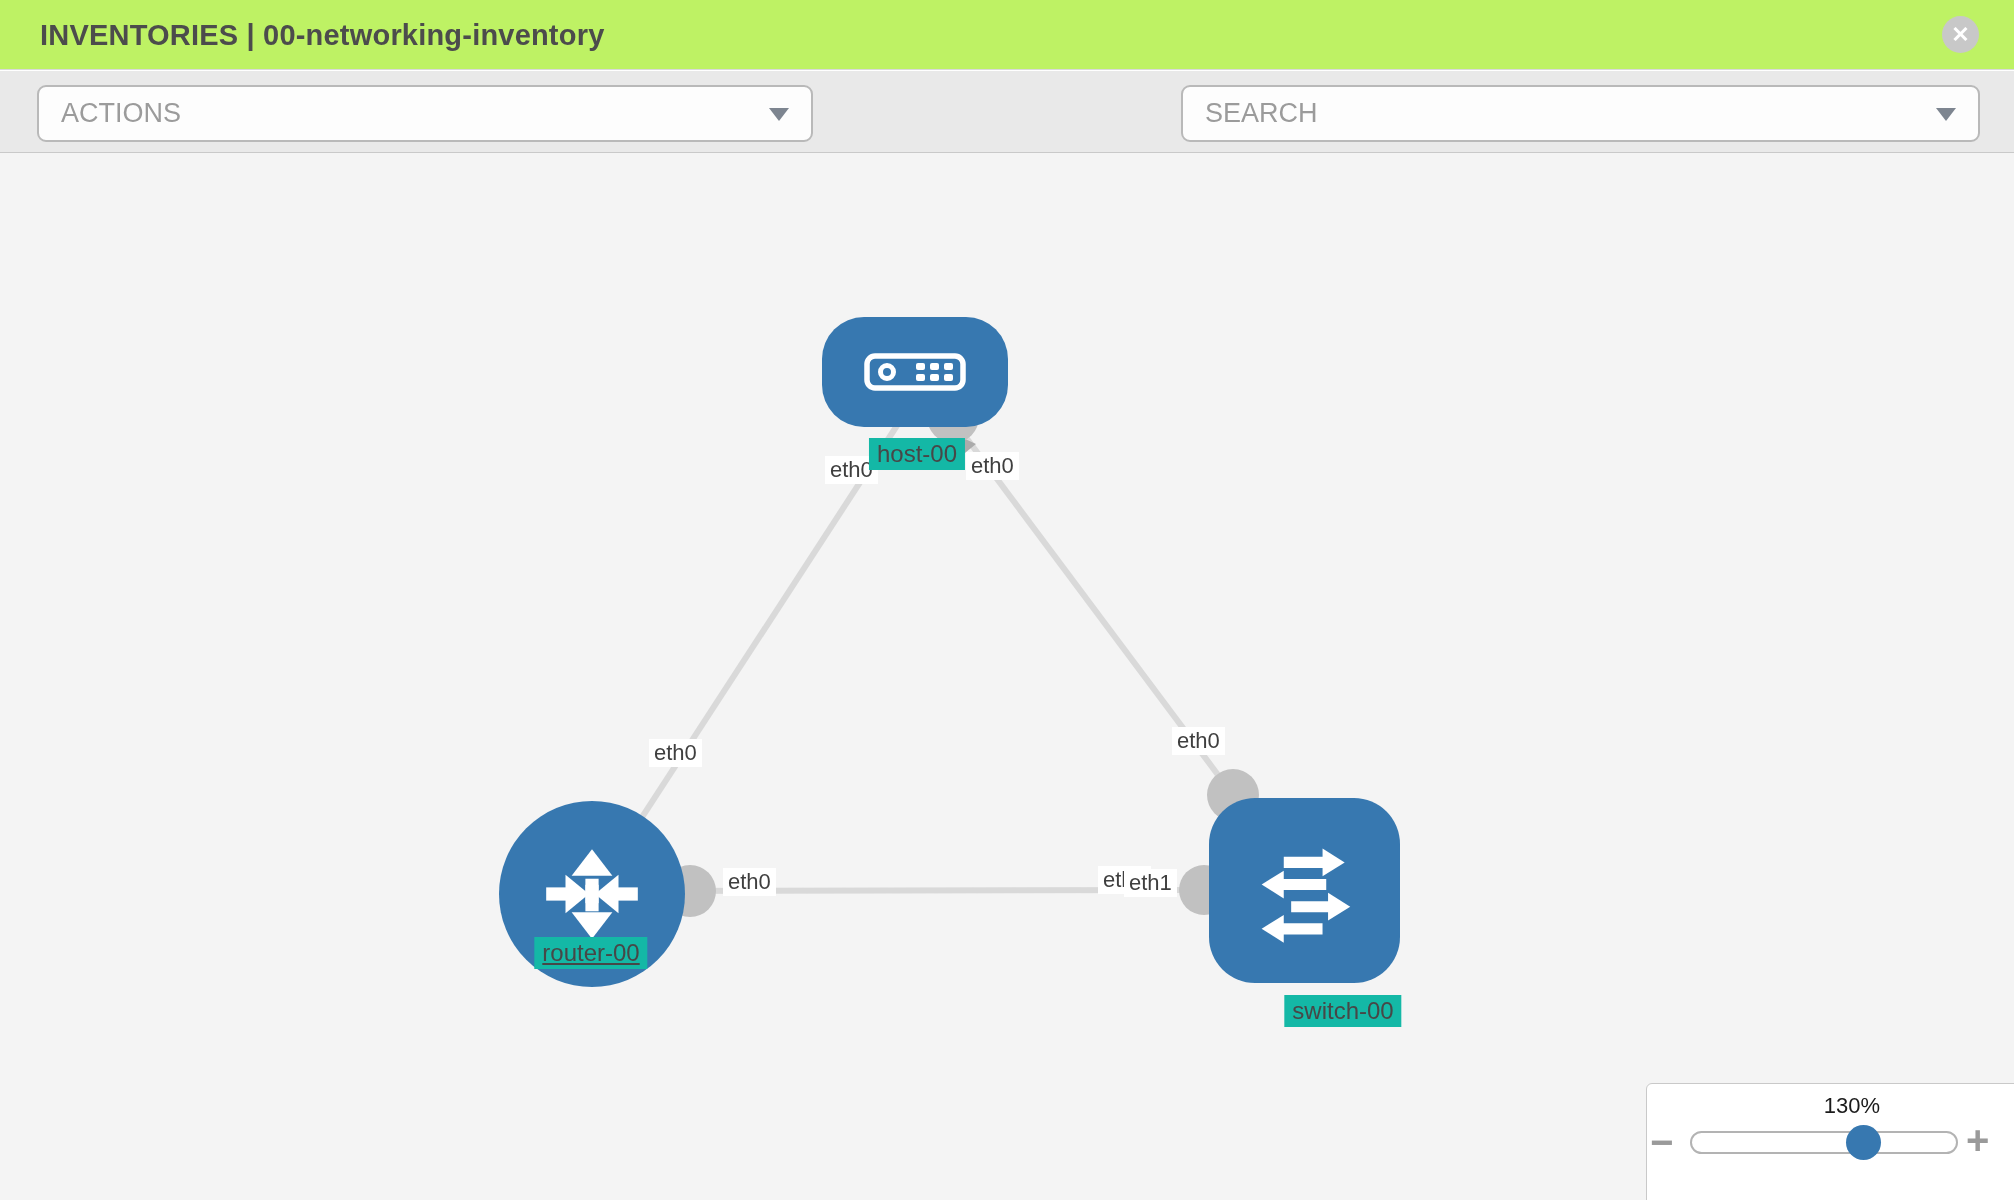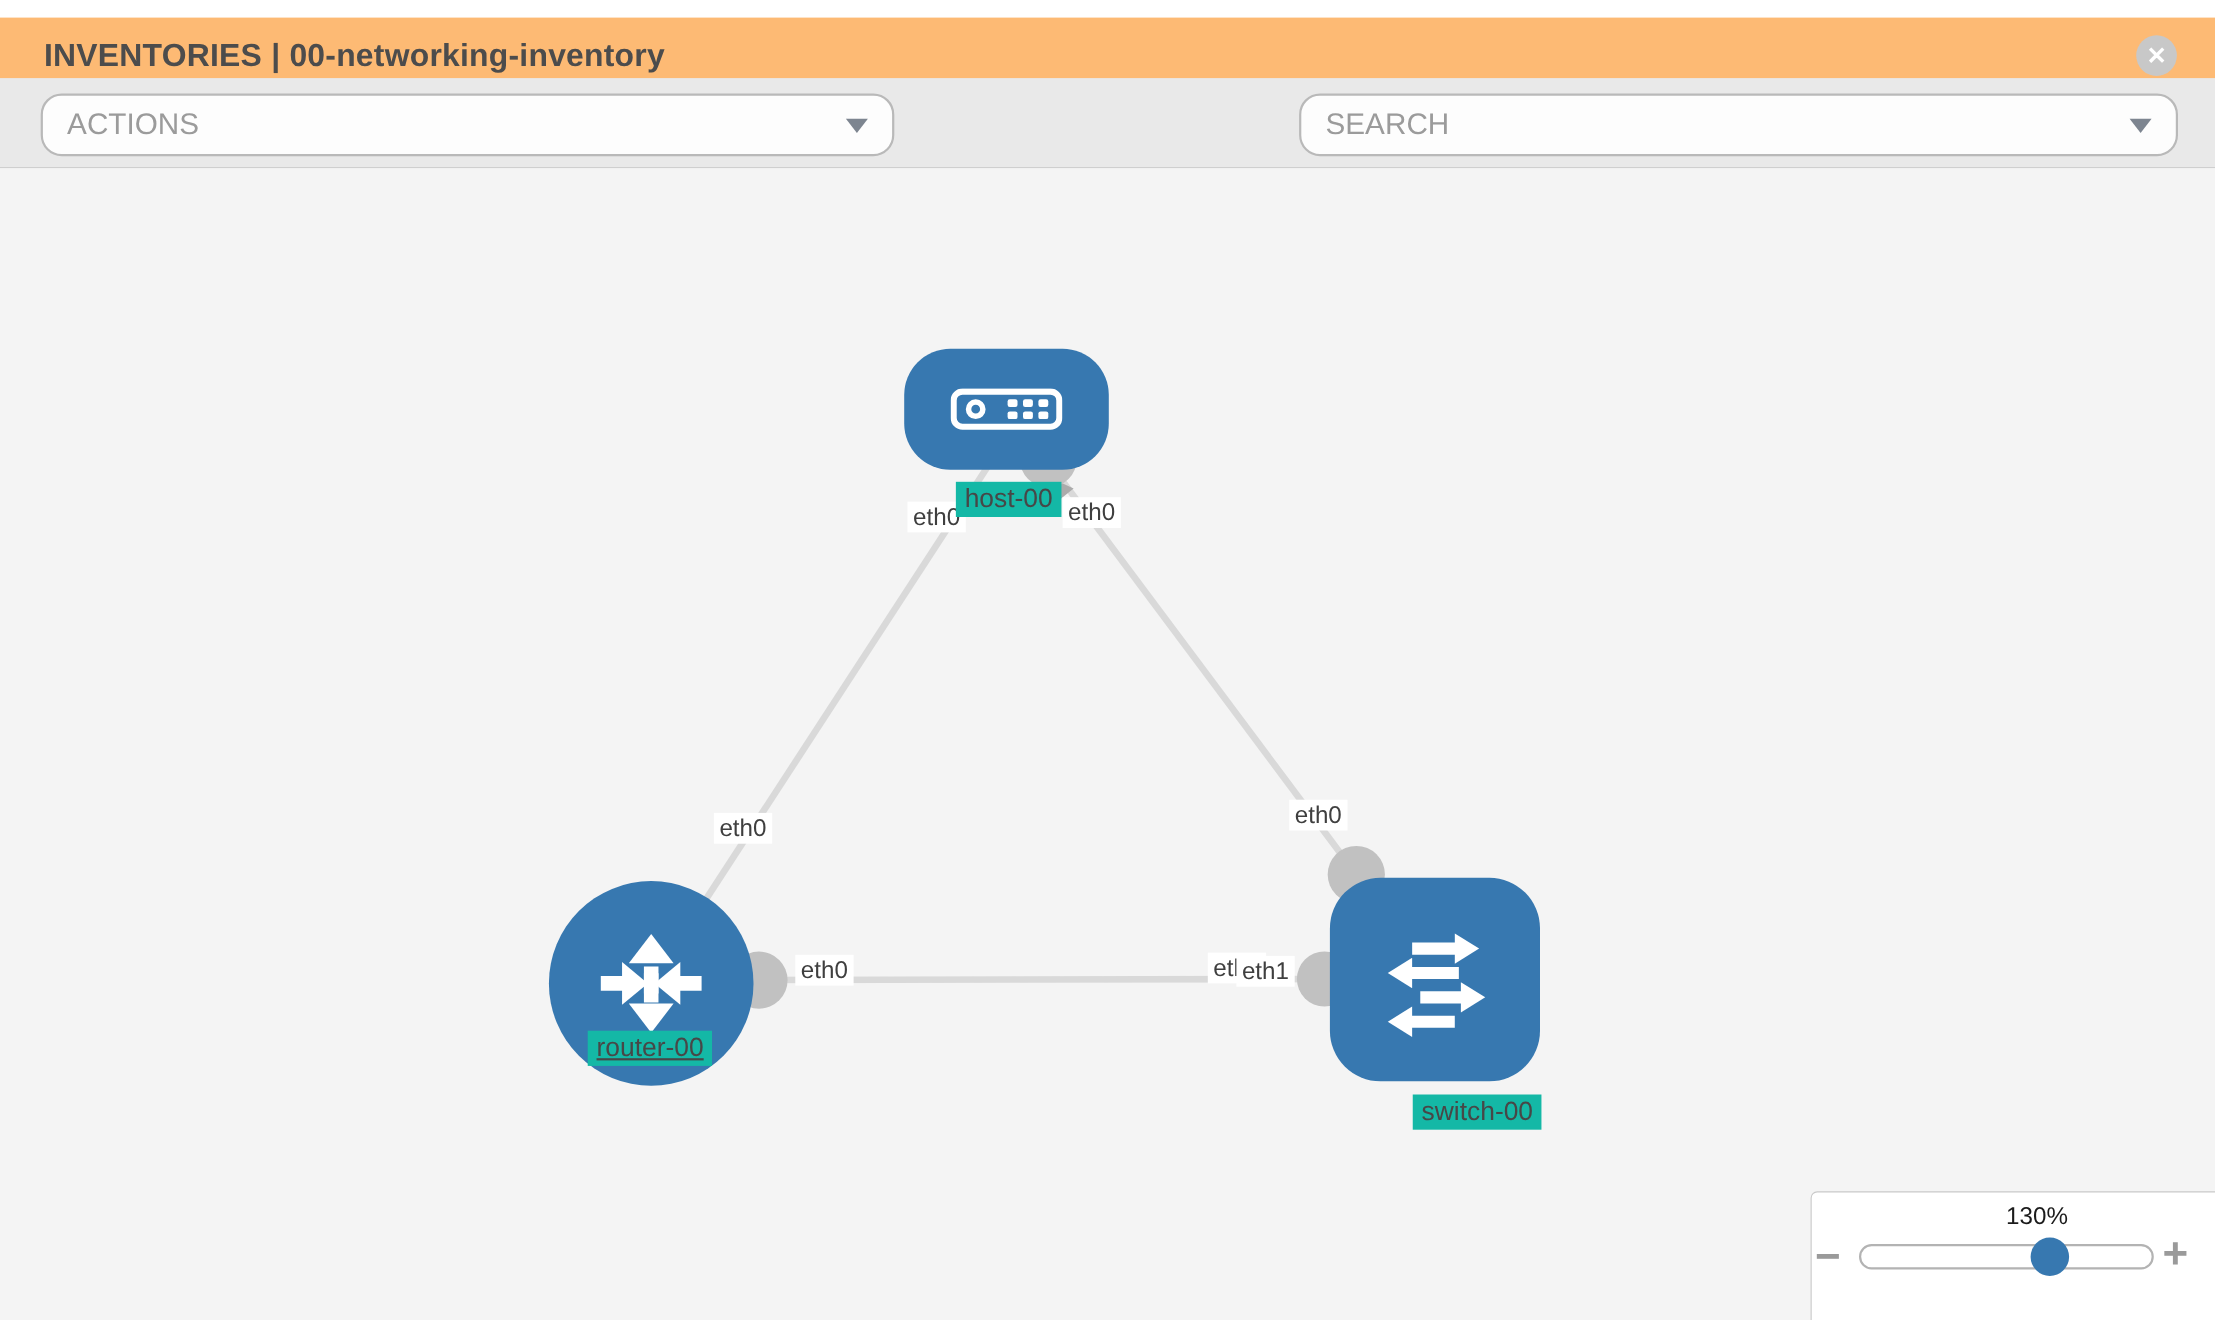--- a/index.html
+++ b/index.html
@@ -2,42 +2,42 @@
 <html><head>
 <meta charset="utf-8">
 <style>
   * { margin:0; padding:0; box-sizing:border-box; }
   html,body { width:2014px; height:1200px; overflow:hidden; }
   body { font-family:"Liberation Sans", sans-serif; background:#ffffff; }
   #app { position:relative; width:2014px; height:1200px; overflow:hidden; }
 
   
   .header {
-    position:absolute; left:0; top:16px; width:2014px; height:70px;
-    background:#fdba74; border-bottom:1px solid #d9d9d9;
+    position:absolute; left:0; top:0; width:2014px; height:70px;
+    background:#bef264; border-bottom:1px solid #d9d9d9;
   }
   .header-title {
     position:absolute; left:40px; top:0; line-height:70px;
     font-size:29px; font-weight:bold; color:#4c4c4c; letter-spacing:.2px;
   }
   .close-btn {
     position:absolute; left:1942px; top:16px; width:37px; height:37px;
     border-radius:50%; background:#c8c8c8; cursor:pointer;
     display:flex; align-items:center; justify-content:center;
   }
   .close-btn span { color:#ffffff; font-size:22px; font-weight:bold; line-height:1; }
 
   
   .toolbar {
     position:absolute; left:0; top:71px; width:2014px; height:82px;
     background:#e9e9e9; border-bottom:1px solid #c9c9c9;
   }
   .tb-select {
     position:absolute; top:14px; height:57px; background:#fdfdfd;
-    border:2px solid #b9b9b9; border-radius:19px; cursor:pointer;
+    border:2px solid #b9b9b9; border-radius:9px; cursor:pointer;
     display:flex; align-items:center;
   }
   .tb-select .lbl { padding-left:22px; font-size:27px; color:#9b9b9b; }
   .caret {
     position:absolute; right:22px; top:50%; margin-top:-6px;
     width:0; height:0;
     border-left:10px solid transparent; border-right:10px solid transparent;
     border-top:13px solid #7d8590;
   }
   #actions-select { left:37px;  width:776px; }

